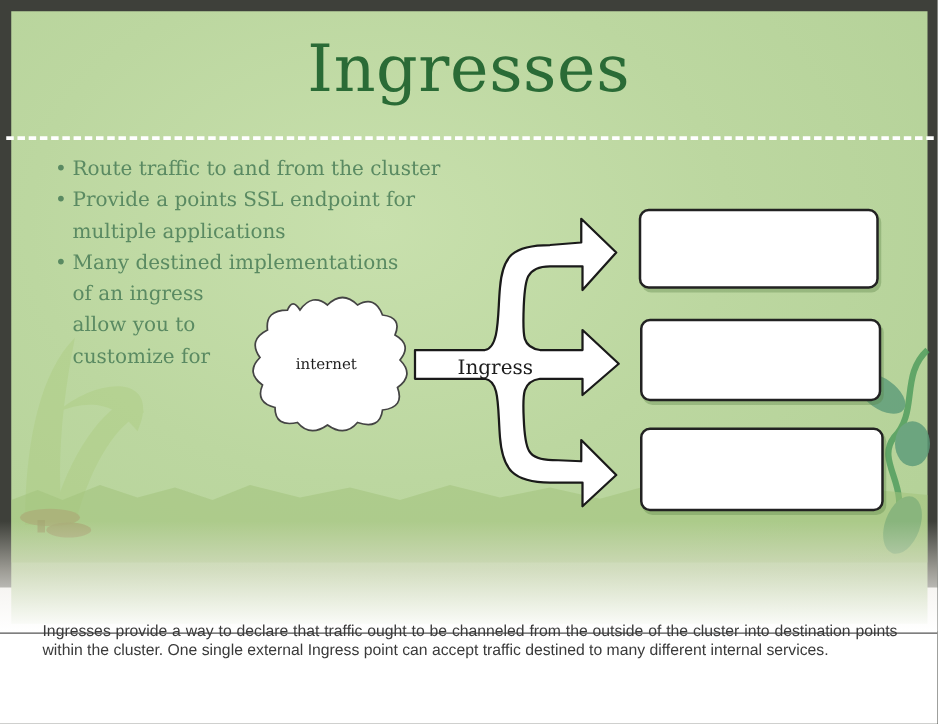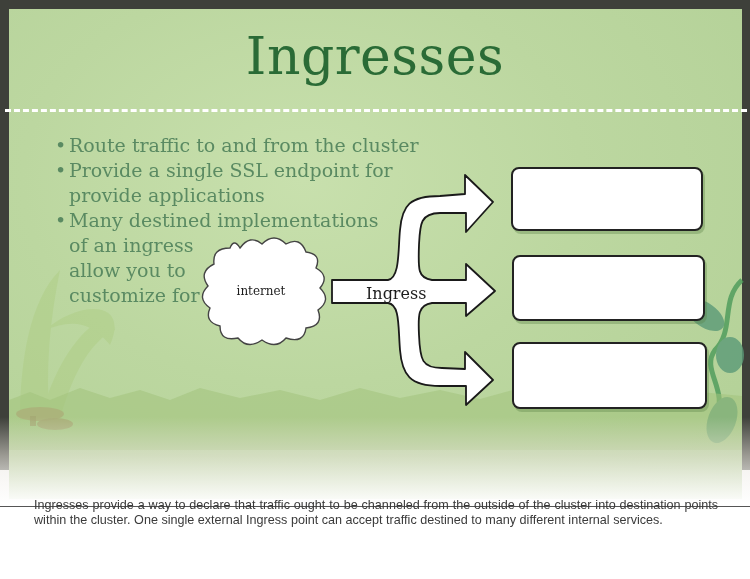--- a/index.html
+++ b/index.html
@@ -5,21 +5,21 @@
   html, body { margin:0; padding:0; }
   body { width:750px; height:579px; background:#ffffff; position:relative; overflow:hidden; font-family:"DejaVu Serif", serif; }
   .slide { position:absolute; left:0; top:0; width:750px; height:500px;padding-left:36px; }
   .frame { position:absolute; left:0; top:0; width:750px; height:470px; background:#3e403a; }
   .canvas { position:absolute; left:9px; top:9px; width:733px; height:490px;
     background: radial-gradient(ellipse at 40% 35%, #c8e0ad 0%, #bcd7a0 45%, #b2d096 100%); }
   .fade-bottom { position:absolute; left:0; top:395px; width:750px; height:110px;
     background: linear-gradient(to bottom, rgba(255,255,255,0) 0%, rgba(255,255,255,0) 20%, rgba(232,228,220,0.55) 55%, rgba(255,255,255,1) 100%); }
   .title { position:absolute; left:0; width:750px; top:26px; text-align:center; font-size:52px; color:#2a6b36; font-family:"DejaVu Serif", serif; letter-spacing:0.5px; }
   .divider { position:absolute; left:5px; top:109px; width:742px; height:0; border-top:3px dashed #ffffff; }
-  .bullets { position:absolute; left:42px; top:122px; margin:11px; padding:0; list-style:none; color:#5a8a62; font-size:19px; line-height:25px; font-family:"DejaVu Serif", serif; }
+  .bullets { position:absolute; left:42px; top:122px; margin:0; padding:0; list-style:none; color:#5a8a62; font-size:16px; line-height:25px; font-family:"DejaVu Serif", serif; }
   .bullets li { position:relative; padding-left:16px; }
   .bullets li::before { content:"•"; position:absolute; left:2px; top:0; }
   .cloud-label { position:absolute; left:218px; top:284px; width:86px; text-align:center; font-size:12px; color:#1d1d1d; font-weight:normal; font-family:"DejaVu Serif", serif; }
   .ingress-label { position:absolute; left:366px; top:284px; font-size:16px; color:#1d1d1d; font-family:"DejaVu Serif", serif; }
   .box { position:absolute; background:#ffffff; border:2px solid #222; border-radius:8px; box-shadow:2px 3px 0 rgba(90,130,70,0.35); }
   .caption { position:absolute; left:34px; top:498px; width:684px; font-size:12.6px; line-height:14.5px; color:#3a3a3a; font-family:Liberation Sans, sans-serif; text-align:justify; }
   .caption-rule { position:absolute; left:0; top:506px; width:750px; height:1px; background:#555; }
   svg.deco { position:absolute; left:0; top:0; }
 </style>
 </head>
@@ -54,22 +54,22 @@
   </svg>
 
   <div class="fade-bottom"></div>
 
   <div class="title">Ingresses</div>
   <div class="divider"></div>
 
   <ul class="bullets">
     <li><span>Route traffic to and from the cluster</span></li>
     <li>
-      <span>Provide a single SSL endpoint for</span><br>
-      <span>provide applications</span>
+      <span>Provide a points SSL endpoint for</span><br>
+      <span>multiple applications</span>
     </li>
     <li>
       <span>Many destined implementations</span><br>
       <span>of an ingress</span><br>
       <span>allow you to</span><br>
       <span>customize for</span><br>
     </li>
   </ul>
 
   <svg class="deco" width="750" height="500">

